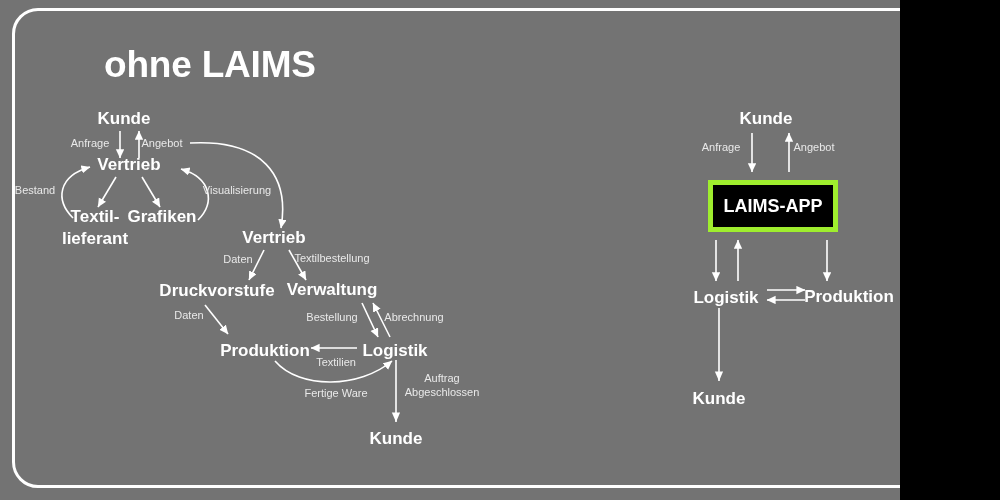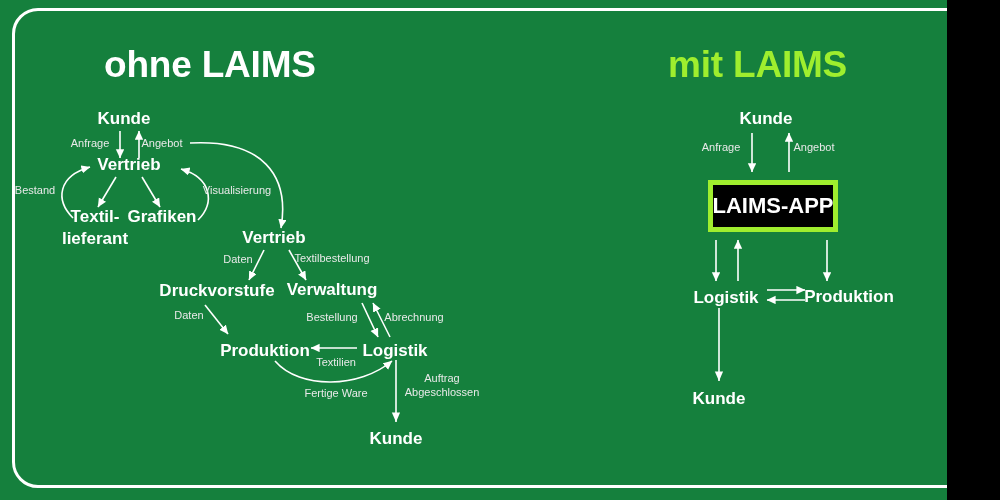--- a/index.html
+++ b/index.html
@@ -1,23 +1,22 @@
 <!DOCTYPE html>
 <html><head>
 <meta charset="utf-8">
 <title>LAIMS Vergleich</title>
 <style>
   html,body{margin:0;padding:0;background:#000;}
   #canvas{
     position:relative;
     width:900px;height:500px;
-    background:#15803d;
+    background:#737373;
     overflow:hidden;
     font-family:"Liberation Sans", sans-serif;
-    padding-left:47px;
   }
   #frame{
     position:absolute;
     left:12px;top:8px;
     width:972px;height:480px;
     border:3px solid #ffffff;
     border-radius:26px;
     box-sizing:border-box;
     pointer-events:none;
   }
@@ -66,33 +65,32 @@
   .appbox{
     position:absolute;
     left:708px; top:180px;
     width:130px; height:52px;
     border:5px solid #9FEE2E;
     box-sizing:border-box;
     background:#000;
     display:flex;align-items:center;justify-content:center;
   }
   .appbox span{
-    color:#ffffff;font-weight:bold;font-size:22px;white-space:nowrap;
+    color:#ffffff;font-weight:bold;font-size:18px;white-space:nowrap;
   }
 </style>
 </head>
 <body>
 
 <div id="canvas">
 
   <div id="frame"></div>
 
   <div class="title" id="title-left">ohne LAIMS</div>
 
-  <div class="title" id="title-right">mit LAIMS</div>
 
 
   <svg class="diagram" id="svg-left" viewBox="0 0 1000 500">
     <defs>
       <marker id="ah" markerWidth="7" markerHeight="7" refX="5.4" refY="2.6" orient="auto" markerUnits="strokeWidth">
         <path d="M0,0 L5.6,2.6 L0,5.2 z" fill="#ffffff"></path>
       </marker>
       <marker id="ahs" markerWidth="8" markerHeight="8" refX="6" refY="2.6" orient="auto" markerUnits="strokeWidth">
         <path d="M0,0 L6,2.6 L0,5.2 z" fill="#ffffff"></path>
       </marker>

